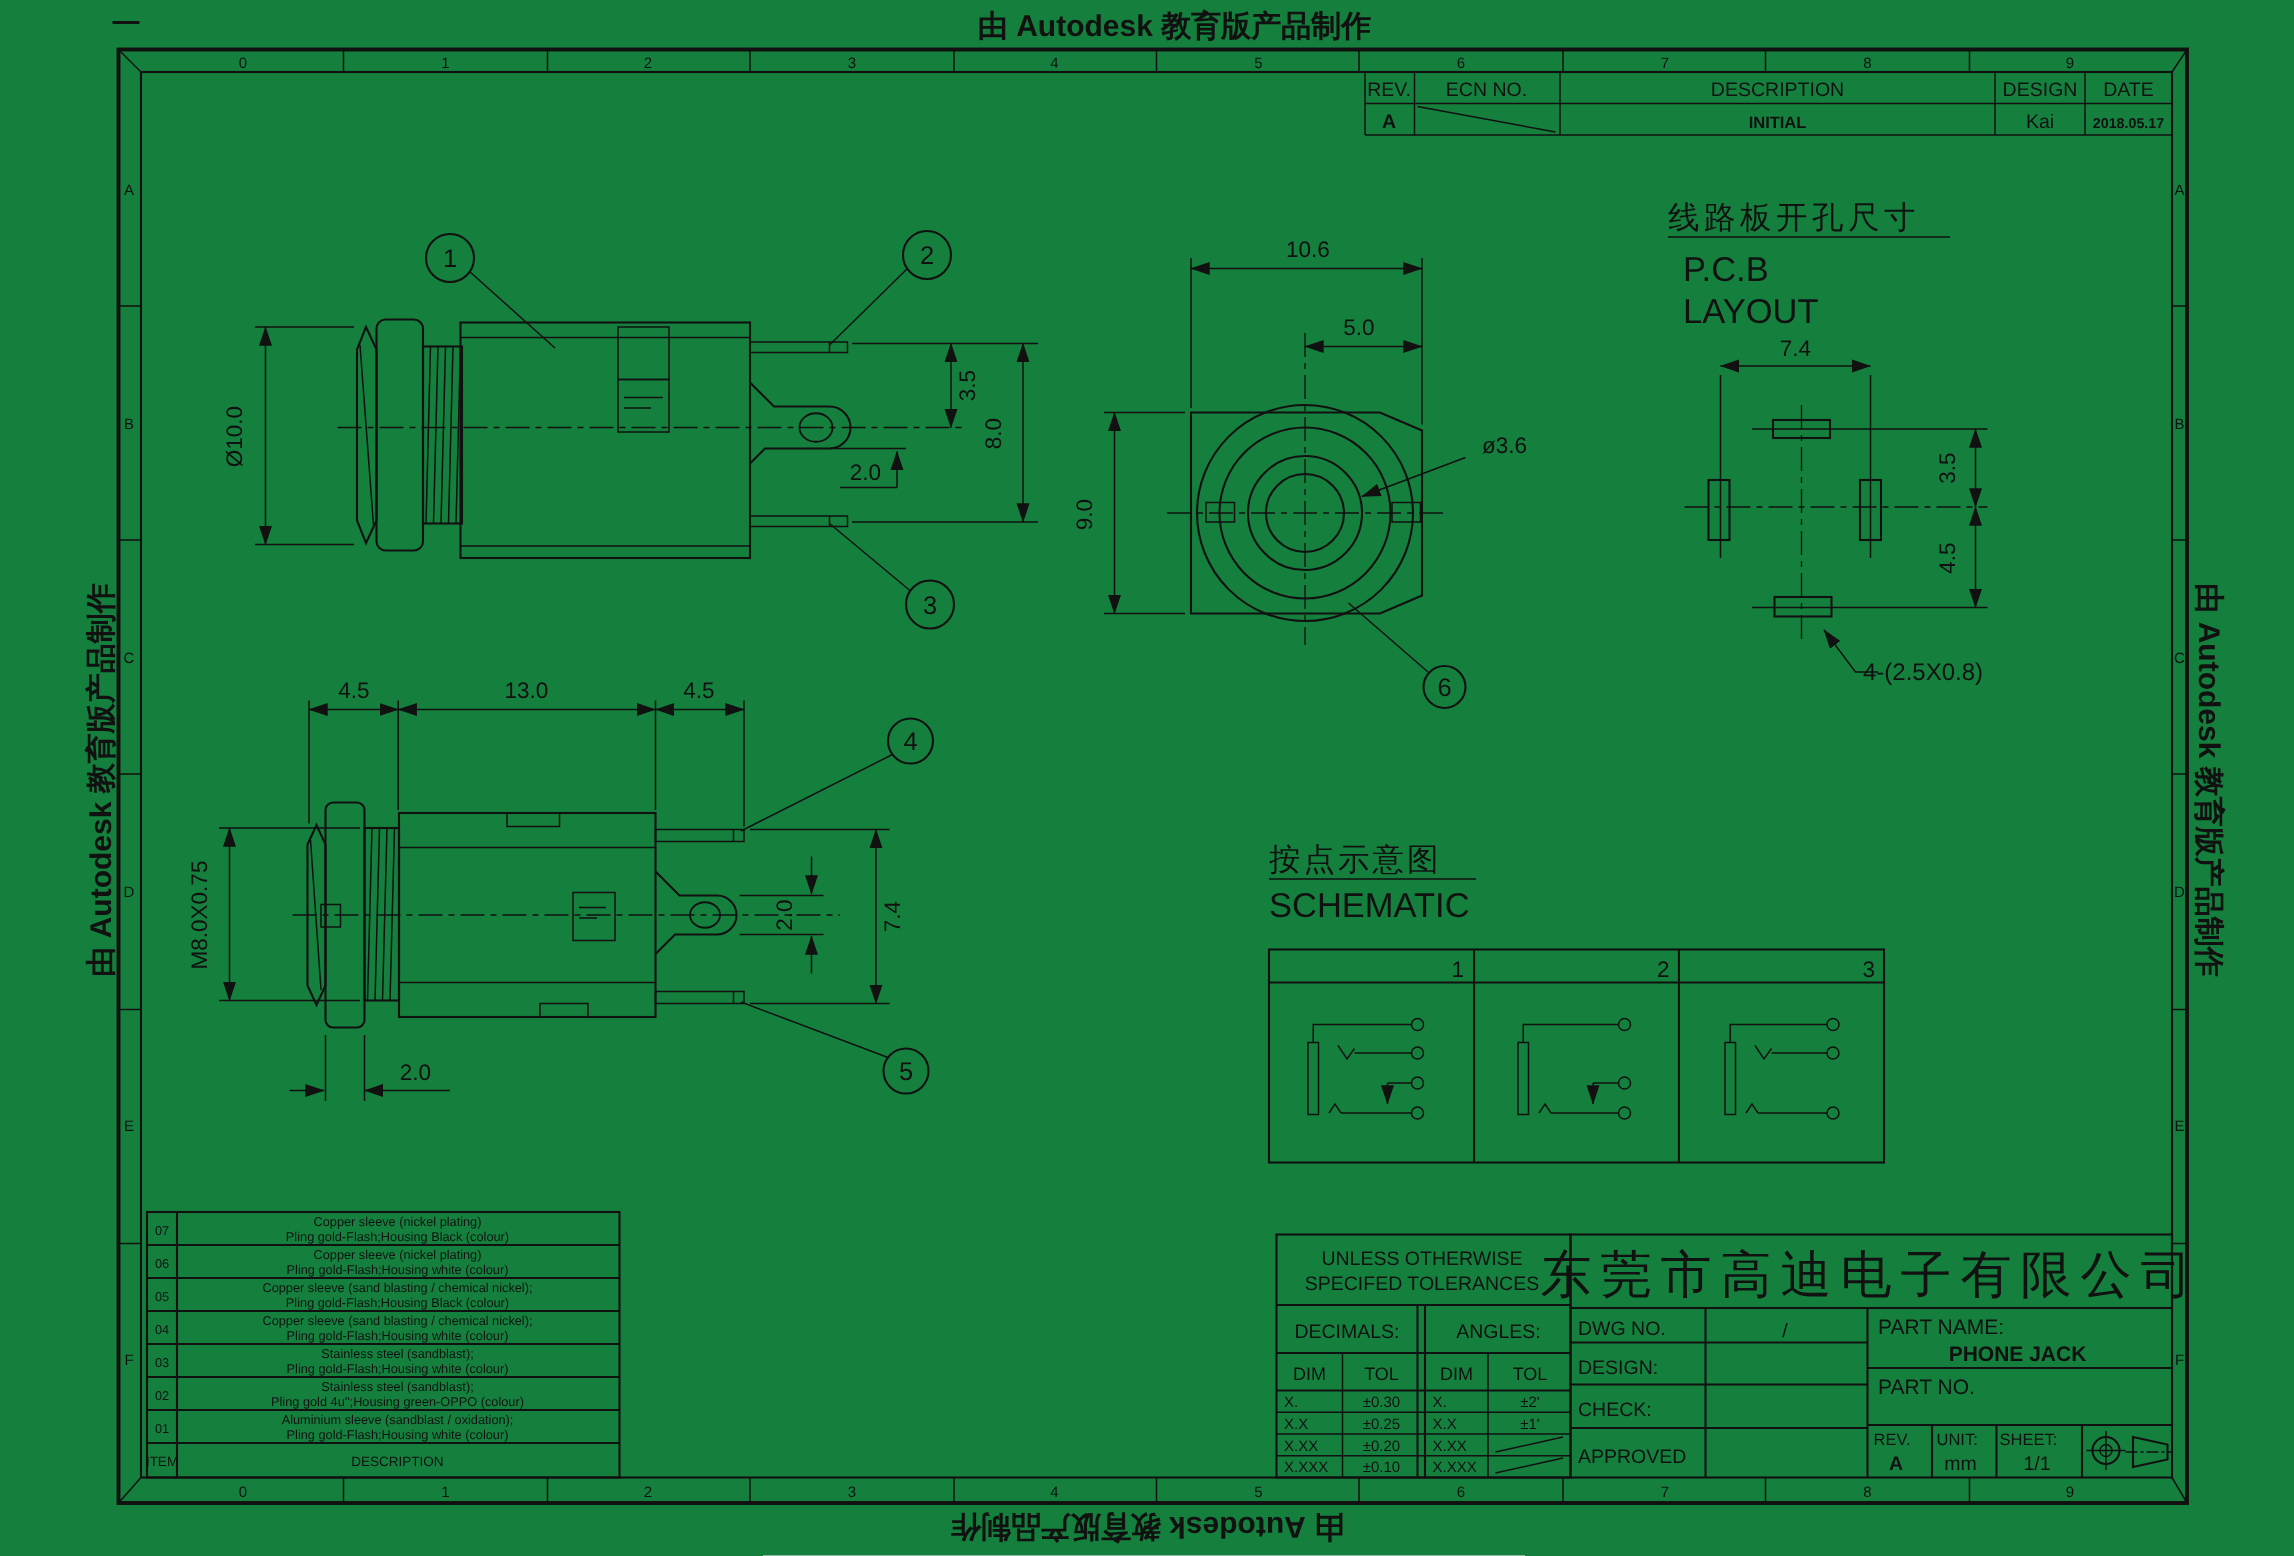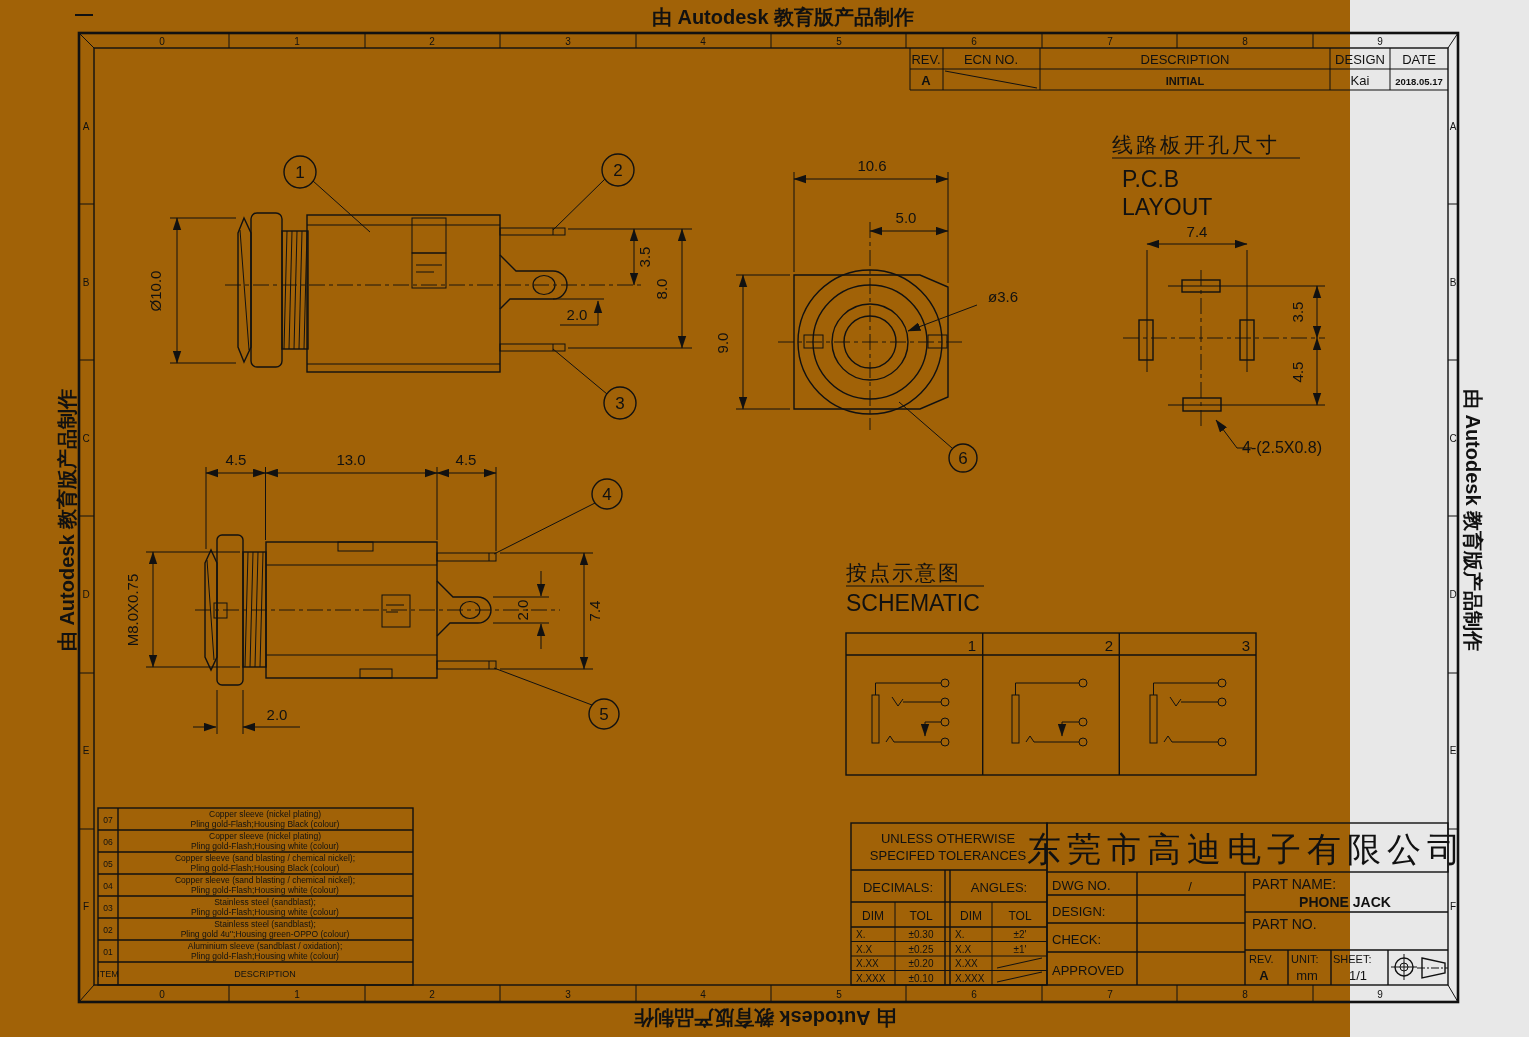--- a/index.html
+++ b/index.html
@@ -1,16 +1,16 @@
 <!DOCTYPE html>
 <html><head>
 <meta charset="utf-8">
 <style>
   html,body{margin:0;padding:0;background:#e8e8e8;}
-  #page{position:relative;width:1350px;height:1037px;background:#a16207;font-family:"Liberation Sans",sans-serif;}
+  #page{position:relative;width:1529px;height:1037px;background:#15803d;font-family:"Liberation Sans",sans-serif;}
   svg{position:absolute;left:0;top:0;}
   text{font-family:"Liberation Sans",sans-serif;fill:#111;}
   .ln{stroke:#111;stroke-width:1;fill:none;}
   .ln2{stroke:#111;stroke-width:1.4;fill:none;}
   .thk{stroke:#111;stroke-width:2.6;fill:none;}
   .cl{stroke:#111;stroke-width:0.9;fill:none;stroke-dasharray:16 4 4 4;}
   .dim{stroke:#111;stroke-width:1;fill:none;}
   .wm{font-weight:bold;font-size:20px;}
   .bal{font-size:17px;text-anchor:middle;}
   .dt{font-size:15px;text-anchor:middle;}

